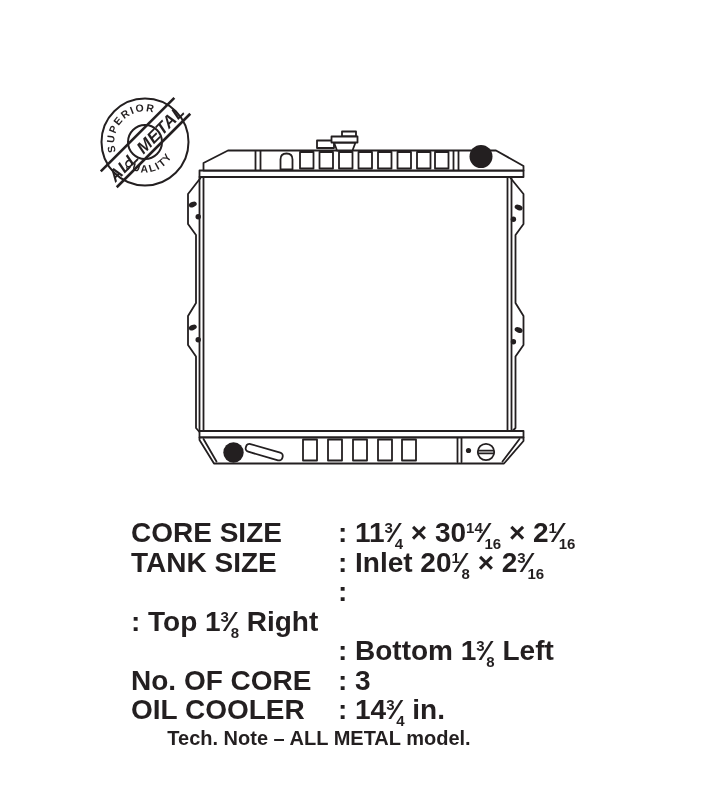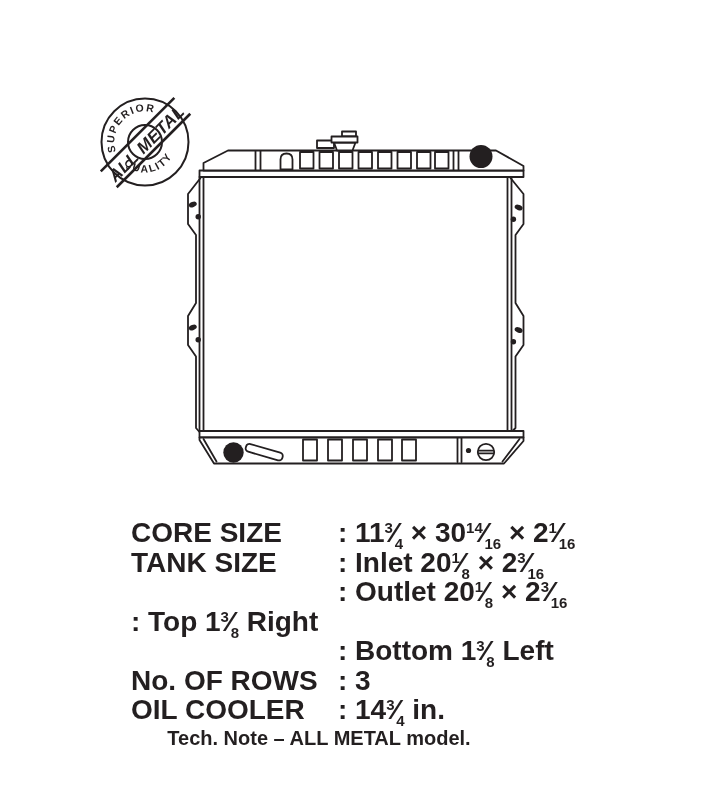--- a/index.html
+++ b/index.html
@@ -136,33 +136,32 @@
         <span class="spec-value"><span class="t">11</span><span class="fr"><sup>3</sup><span class="sl">⁄</span><sub>4</sub></span><span class="t"> × 30</span><span class="fr"><sup>14</sup><span class="sl">⁄</span><sub>16</sub></span><span class="t"> × 2</span><span class="fr"><sup>1</sup><span class="sl">⁄</span><sub>16</sub></span></span>
       </div>
       <div class="spec-row">
         <span class="spec-label">TANK SIZE</span>
         <span class="spec-colon">:</span>
         <span class="spec-value"><span class="t">Inlet 20</span><span class="fr"><sup>1</sup><span class="sl">⁄</span><sub>8</sub></span><span class="t"> × 2</span><span class="fr"><sup>3</sup><span class="sl">⁄</span><sub>16</sub></span></span>
       </div>
       <div class="spec-row">
         <span class="spec-label"></span>
         <span class="spec-colon">:</span>
-        <span class="spec-value"><span class="t">Outlet 20</span><span class="fr"><sup>1</sup><span class="sl">⁄</span><sub>8</sub></span><span class="t"> × 2</span><span class="fr"><sup>3</sup><span class="sl">⁄</span><sub>16</sub></span></span>
       </div>
       <div class="spec-row">
         <span class="spec-colon">:</span>
         <span class="spec-value"><span class="t">Top 1</span><span class="fr"><sup>3</sup><span class="sl">⁄</span><sub>8</sub></span><span class="t"> Right</span></span>
       </div>
       <div class="spec-row">
         <span class="spec-label"></span>
         <span class="spec-colon">:</span>
         <span class="spec-value"><span class="t">Bottom 1</span><span class="fr"><sup>3</sup><span class="sl">⁄</span><sub>8</sub></span><span class="t"> Left</span></span>
       </div>
       <div class="spec-row">
-        <span class="spec-label">No. OF ROWS</span>
+        <span class="spec-label">No. OF CORE</span>
         <span class="spec-colon">:</span>
         <span class="spec-value"><span class="t">3</span></span>
       </div>
       <div class="spec-row">
         <span class="spec-label">OIL COOLER</span>
         <span class="spec-colon">:</span>
         <span class="spec-value"><span class="t">14</span><span class="fr"><sup>3</sup><span class="sl">⁄</span><sub>4</sub></span><span class="t"> in.</span></span>
       </div>
     </div>
 

